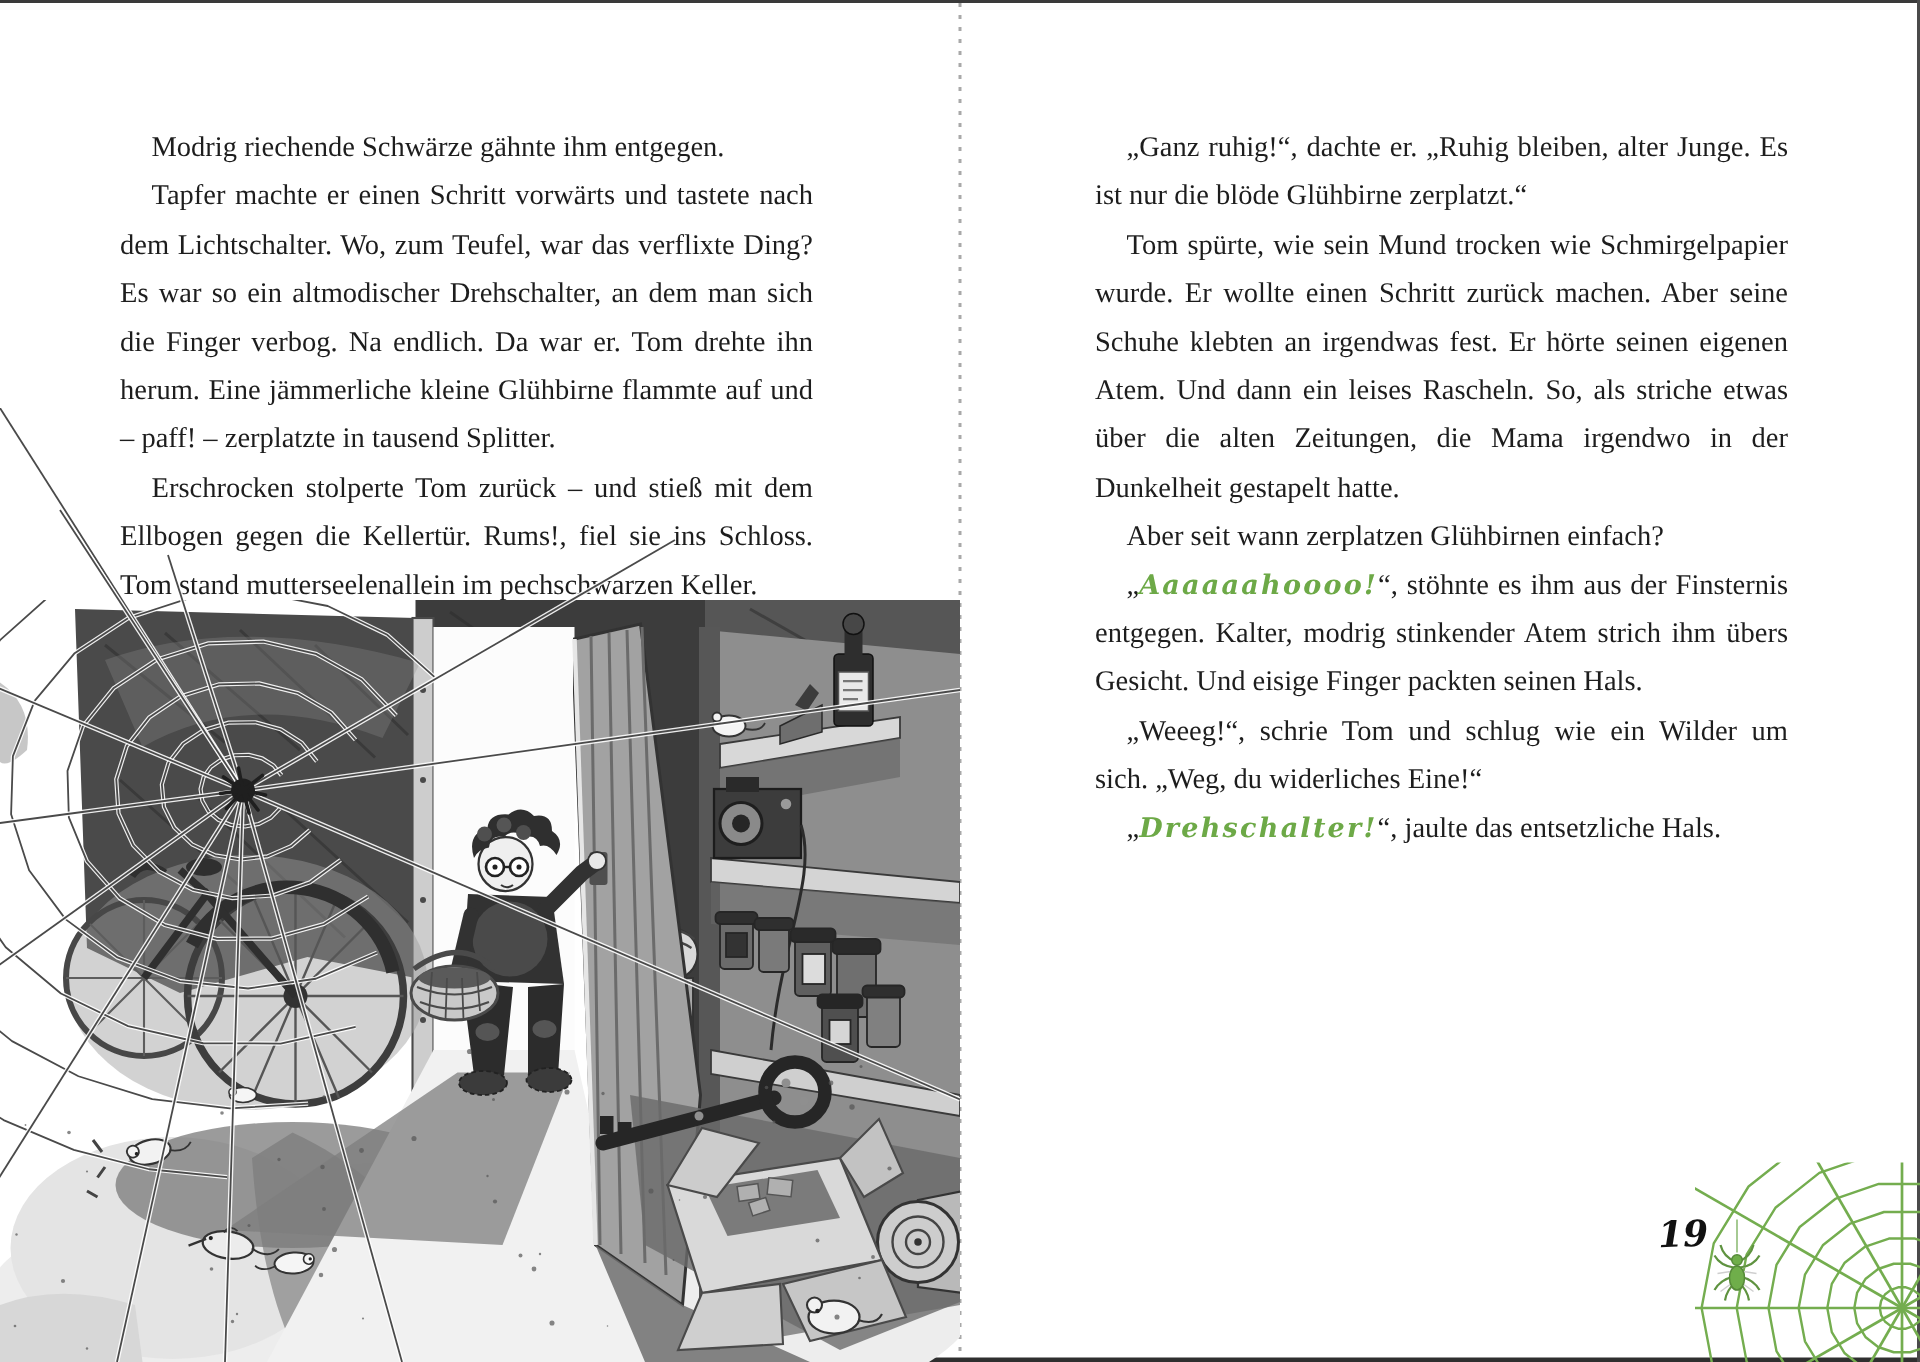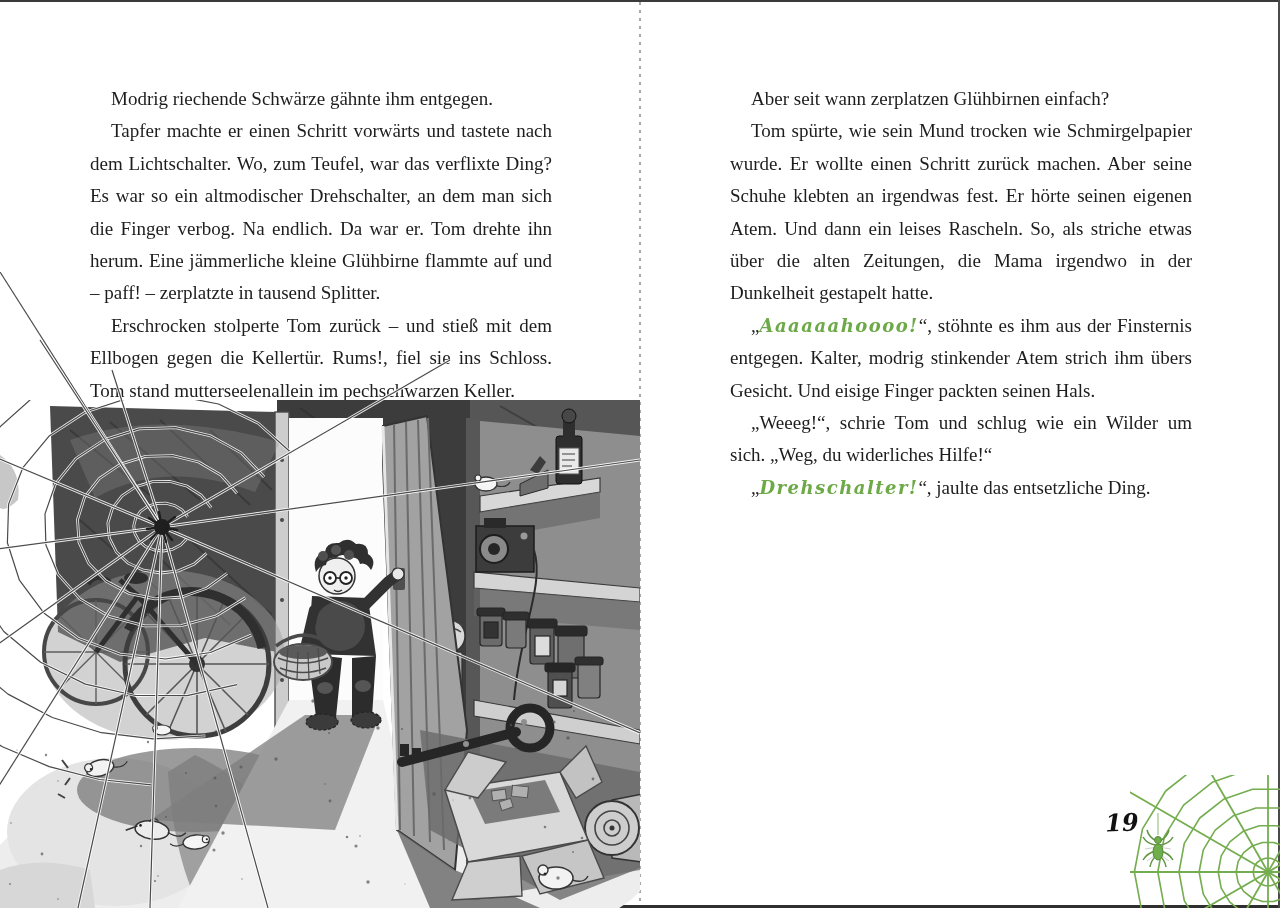--- a/index.html
+++ b/index.html
@@ -11,21 +11,21 @@
   .edge-top{position:absolute;left:0;top:0;width:1280px;height:2px;background:#3a3a3a;}
   .edge-bottom{position:absolute;left:0;bottom:0;width:1280px;height:3px;background:#2f2f2f;}
   .edge-right{position:absolute;right:0;top:0;width:2px;height:908px;background:#4a4a4a;}
   
   .center-rule{
     position:absolute;left:639px;top:2px;bottom:3px;width:2px;
     background:repeating-linear-gradient(to bottom,#8c8c8c 0 3px,transparent 3px 8px);
     opacity:.75;
   }
   .text-col{position:absolute;top:83px;width:462px;}
-  .text-col-left{left:90px;}
+  .text-col-left{left:80px;}
   .text-col-right{left:730px;}
   .para{
     margin:0;text-indent:21px;text-align:justify;
     font-size:19px;line-height:32.4px;color:#1d1d1d;
   }
   .green-hand{
     color:var(--accent-green,#6da947);
     font-family:"DejaVu Serif",serif;font-style:italic;font-weight:bold;
     letter-spacing:1.5px;font-size:18px;
   }
@@ -386,25 +386,26 @@
     </g>
   <g>
     <circle cx="162" cy="127" r="8" fill="#1f1f1f"></circle>
     <g stroke="#1f1f1f" stroke-width="2.4" stroke-linecap="round">
       <path d="M162,127 l-13,-9 M162,127 l-15,2 M162,127 l-11,12 M162,127 l13,-10 M162,127 l15,3 M162,127 l10,13 M162,127 l-3,-15 M162,127 l4,15"></path>
     </g>
   </g>
 </svg>
 
 <div class="text-col text-col-right">
+    <p class="para"><span>„Ganz ruhig!“, dachte er. „Ruhig bleiben, alter Junge. Es ist nur die blöde Glühbirne zerplatzt.“</span></p>
+    <p class="para"><span>Tom spürte, wie sein Mund trocken wie Schmirgelpapier wurde. Er wollte einen Schritt zurück machen. Aber seine Schuhe klebten an irgendwas fest. Er hörte seinen eigenen Atem. Und dann ein leises Rascheln. So, als striche etwas über die alten Zeitungen, die Mama irgendwo in der Dunkelheit gestapelt hatte.</span></p>
     <p class="para"><span>Aber seit wann zerplatzen Glühbirnen einfach?</span></p>
-    <p class="para"><span>Tom spürte, wie sein Mund trocken wie Schmirgelpapier wurde. Er wollte einen Schritt zurück machen. Aber seine Schuhe klebten an irgendwas fest. Er hörte seinen eigenen Atem. Und dann ein leises Rascheln. So, als striche etwas über die alten Zeitungen, die Mama irgendwo in der Dunkelheit gestapelt hatte.</span></p>
     <p class="para"><span>„</span><span class="green-hand">Aaaaaahoooo!</span><span>“, stöhnte es ihm aus der Finsternis entgegen. Kalter, modrig stinkender Atem strich ihm übers Gesicht. Und eisige Finger packten seinen Hals.</span></p>
-    <p class="para"><span>„Weeeg!“, schrie Tom und schlug wie ein Wilder um sich. „Weg, du widerliches Hilfe!“</span></p>
-    <p class="para"><span>„</span><span class="green-hand">Drehschalter!</span><span>“, jaulte das entsetzliche Ding.</span></p>
+    <p class="para"><span>„Weeeg!“, schrie Tom und schlug wie ein Wilder um sich. „Weg, du widerliches Eine!“</span></p>
+    <p class="para"><span>„</span><span class="green-hand">Drehschalter!</span><span>“, jaulte das entsetzliche Hals.</span></p>
   </div>
 
 <div class="page-number">19</div>
 
 <svg class="corner-web-svg" viewBox="0 0 150 133" xmlns="http://www.w3.org/2000/svg">
   <g id="corner-web">
       <line x1="138" y1="97" x2="298" y2="97" stroke="#74ad4f" stroke-width="1.8"></line>
       <line x1="138" y1="97" x2="276.5640646055102" y2="177" stroke="#74ad4f" stroke-width="1.8"></line>
       <line x1="138" y1="97" x2="218" y2="235.56406460551017" stroke="#74ad4f" stroke-width="1.8"></line>
       <line x1="138" y1="97" x2="138" y2="257" stroke="#74ad4f" stroke-width="1.8"></line>

